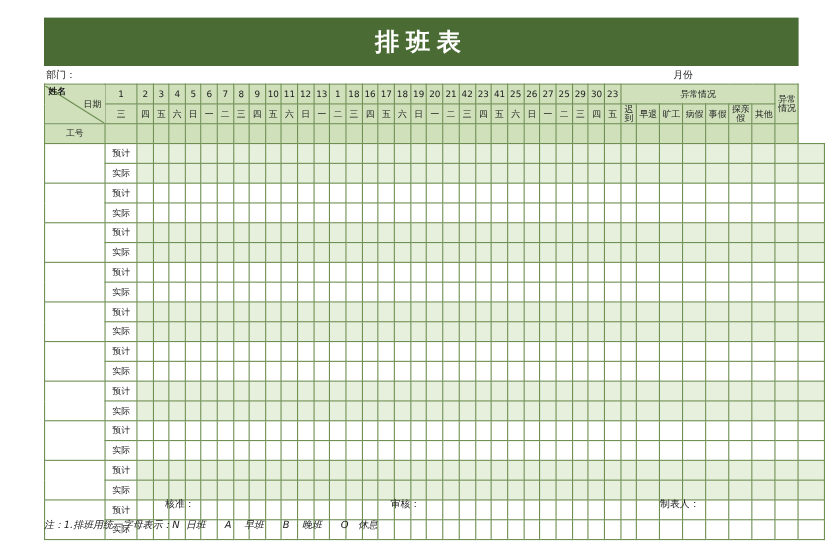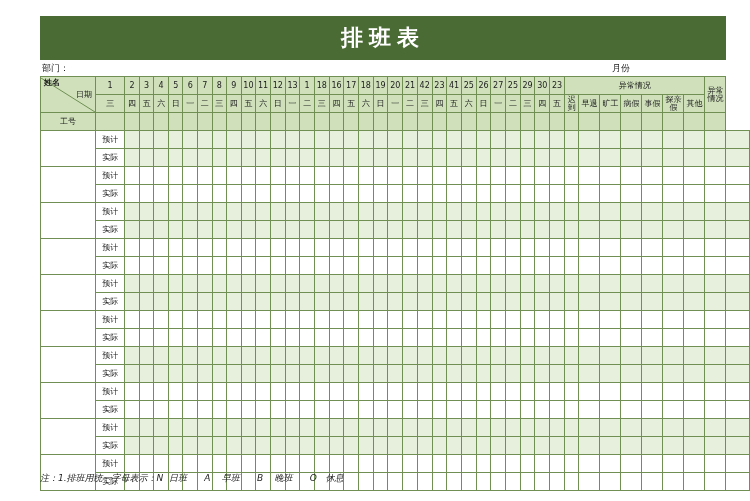--- a/index.html
+++ b/index.html
@@ -1161,18 +1161,23 @@
           <td class="cell abn"></td>
           <td class="cell abn"></td>
           <td class="cell abn"></td>
           <td class="cell abn"></td>
           <td class="cell abn"></td>
           <td class="cell actual"></td>
         </tr>
       </tbody>
   </table>
 
+  <div class="sign-row">
+    <span class="sign-approve">核准：</span>
+    <span class="sign-check">审核：</span>
+    <span class="sign-maker">制表人：</span>
+  </div>
 
   <div class="notes">
     <div class="nl">注：1.排班用统一字母表示：N  日班      A    早班      B    晚班      O   休息</div>
   </div>
 
 </div>
 
 </body></html>

